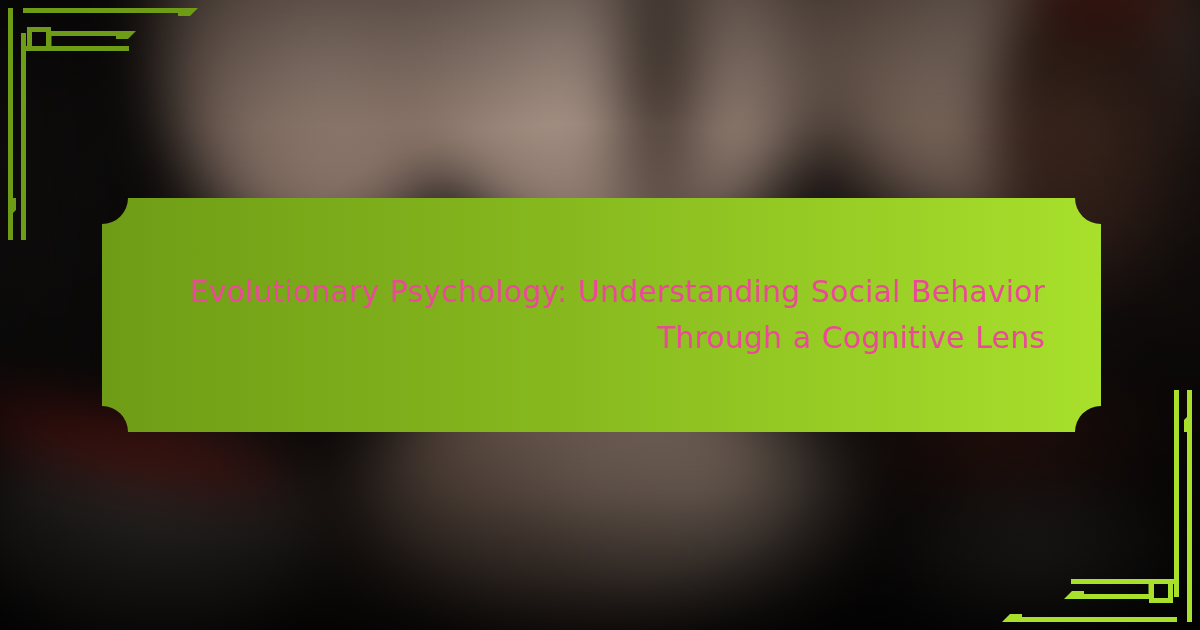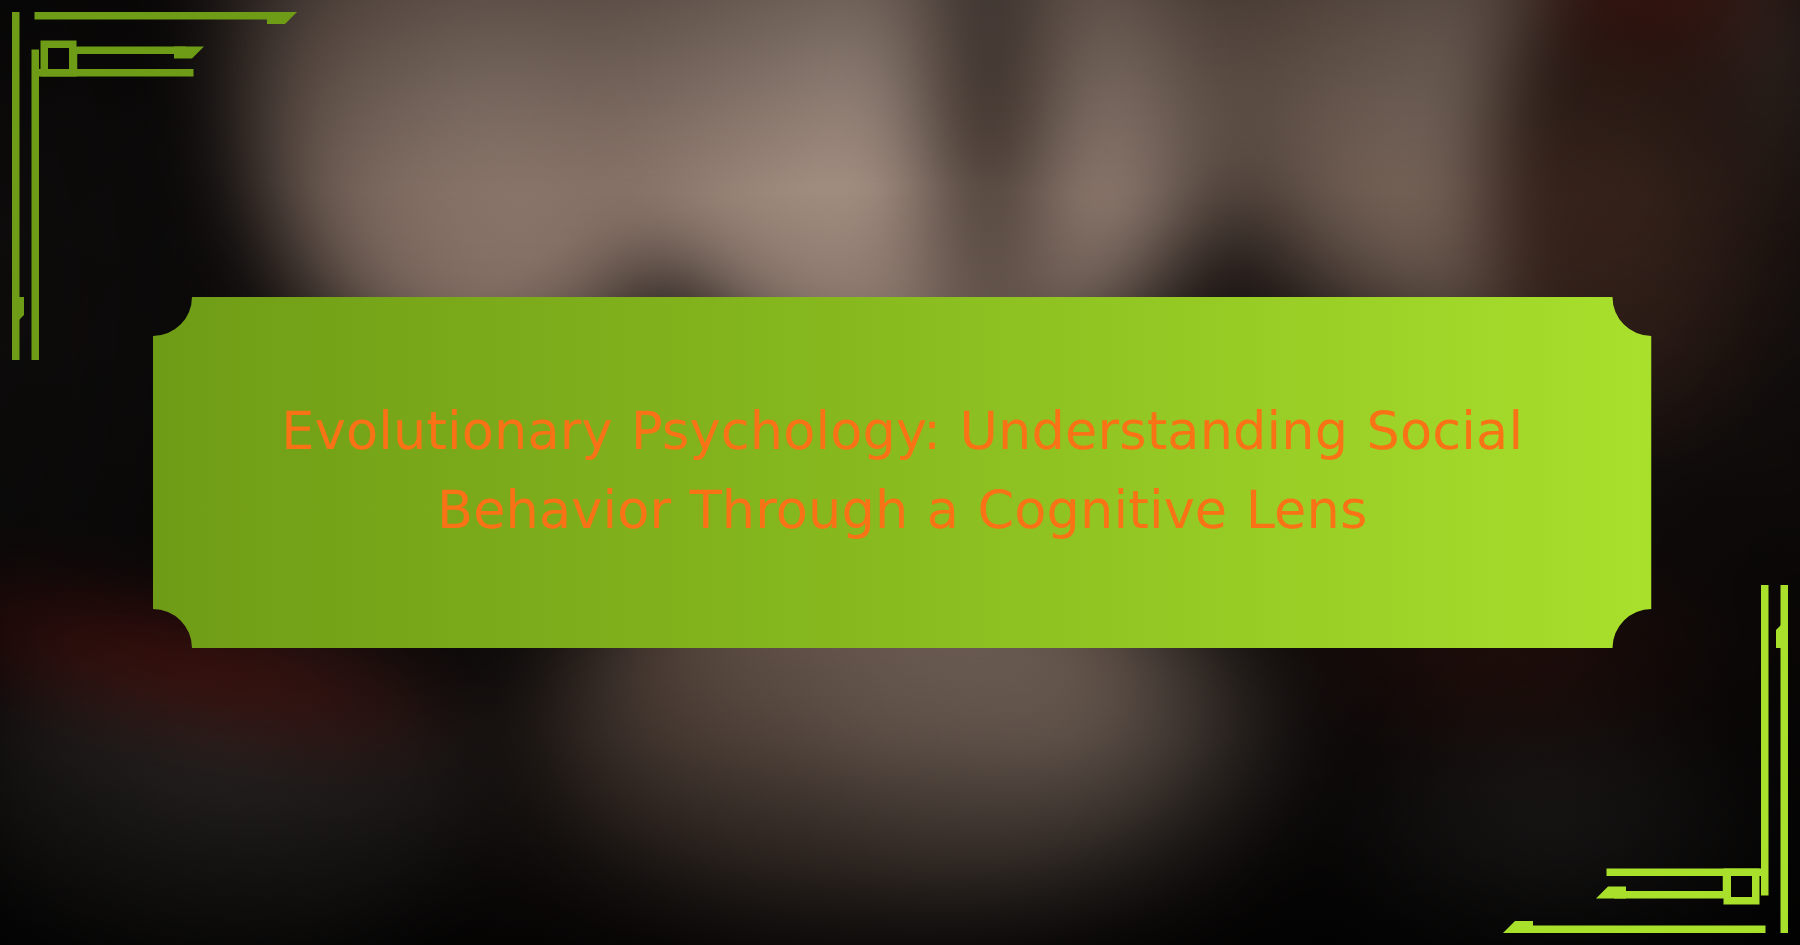--- a/index.html
+++ b/index.html
@@ -109,23 +109,23 @@
     left:102px; top:198px;
     width:999px; height:234px;
     display:flex; align-items:center; justify-content:center;
   }
   #card-bg { position:absolute; inset:0; }
   #card-text {
     position:relative;
     z-index:2;
     width:100%;
     padding:0 56px;
-    text-align:center;
-    color:#f97316;
-    font-size:35px;
+    text-align:right;
+    color:#ec4899;
+    font-size:30px;
     line-height:1.52;
     font-weight:400;
     letter-spacing:0.1px;
     word-spacing:1px;
   }
 </style>
 </head>
 <body>
 
 <div id="stage">

